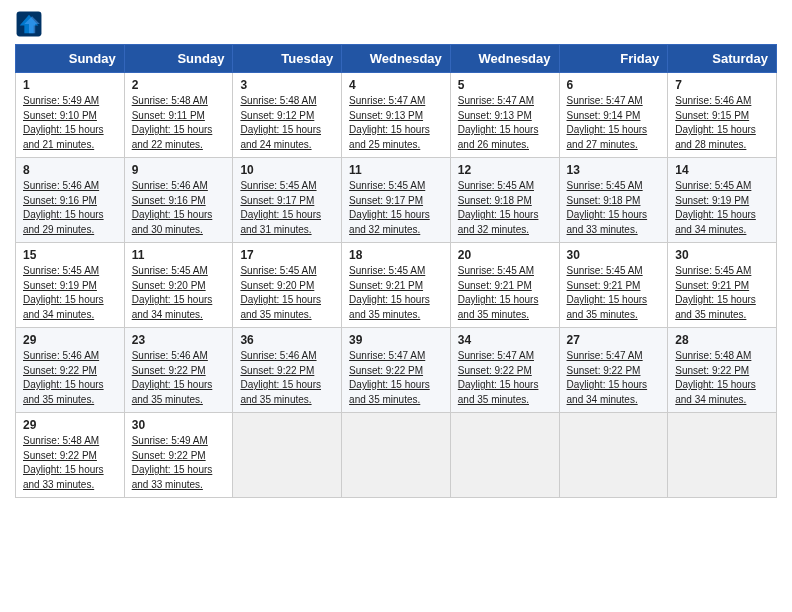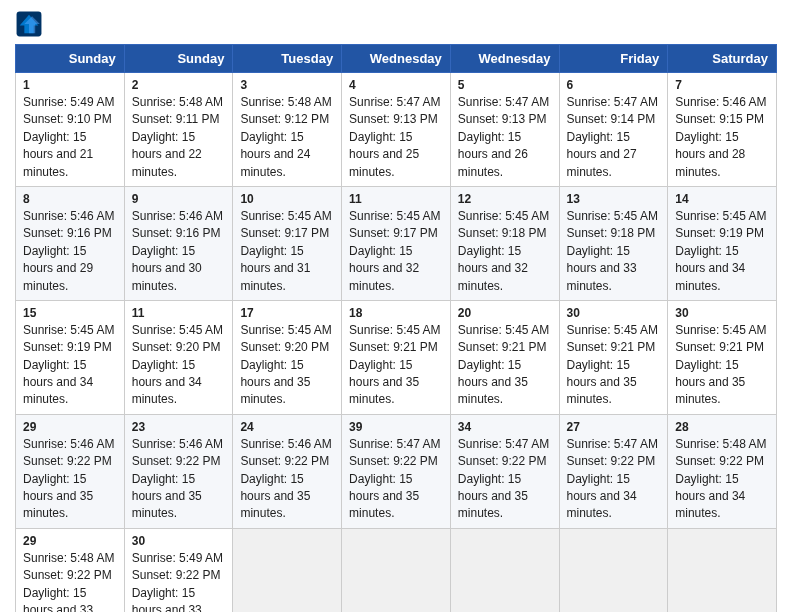--- a/index.html
+++ b/index.html
@@ -85,23 +85,24 @@
     .calendar tbody tr:nth-child(even) td:not(.empty) {
       background: #f5f7fa;
     }
     .day-num {
       font-weight: bold;
       font-size: 12px;
       display: block;
       margin-bottom: 2px;
     }
     .day-info {
-      font-size: 12px;
+      font-size: 10px;
       line-height: 1.45;
       color: #222;
+      text-decoration: underline;
     }
   </style>
 </head>
 <body>
 
 <div class="page">
   <div class="header">
     <div class="logo">
       <svg class="logo-icon" viewBox="0 0 36 36">
         <rect x="2" y="2" width="32" height="32" rx="4" fill="#003366"></rect>
@@ -225,21 +226,21 @@
         <tr>
           <td>
             <span class="day-num">29</span>
 <div class="day-info">Sunrise: 5:46 AM<br>Sunset: 9:22 PM<br>Daylight: 15 hours and 35 minutes.</div>
           </td>
           <td>
             <span class="day-num">23</span>
 <div class="day-info">Sunrise: 5:46 AM<br>Sunset: 9:22 PM<br>Daylight: 15 hours and 35 minutes.</div>
           </td>
           <td>
-            <span class="day-num">24</span>
+            <span class="day-num">36</span>
 <div class="day-info">Sunrise: 5:46 AM<br>Sunset: 9:22 PM<br>Daylight: 15 hours and 35 minutes.</div>
           </td>
           <td>
             <span class="day-num">39</span>
 <div class="day-info">Sunrise: 5:47 AM<br>Sunset: 9:22 PM<br>Daylight: 15 hours and 35 minutes.</div>
           </td>
           <td>
             <span class="day-num">34</span>
 <div class="day-info">Sunrise: 5:47 AM<br>Sunset: 9:22 PM<br>Daylight: 15 hours and 35 minutes.</div>
           </td>

